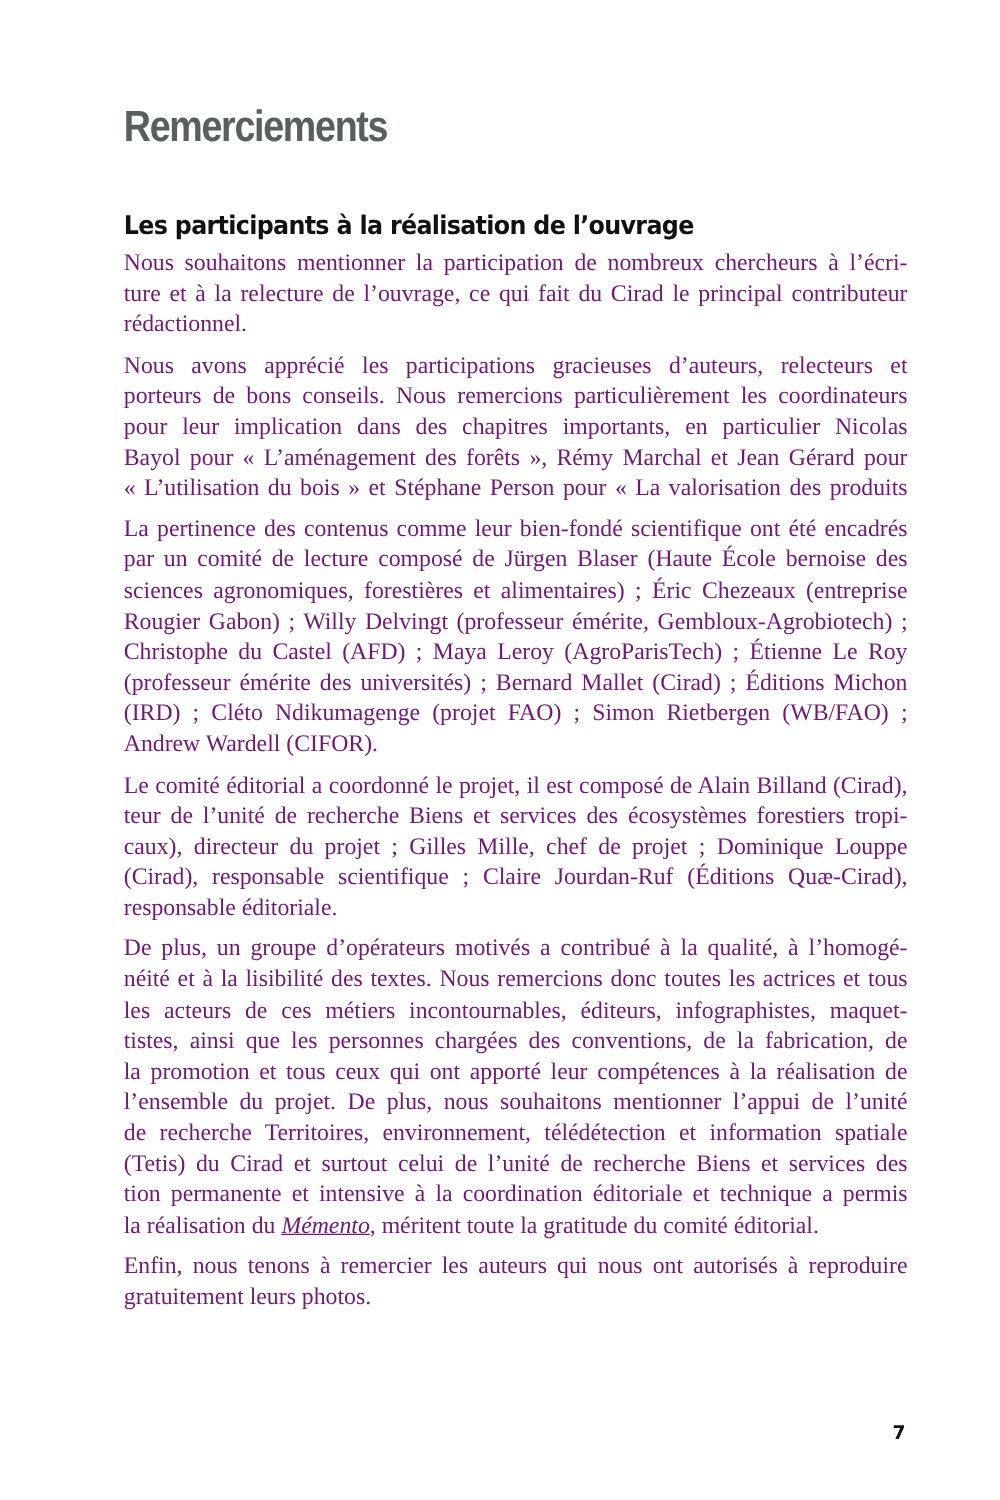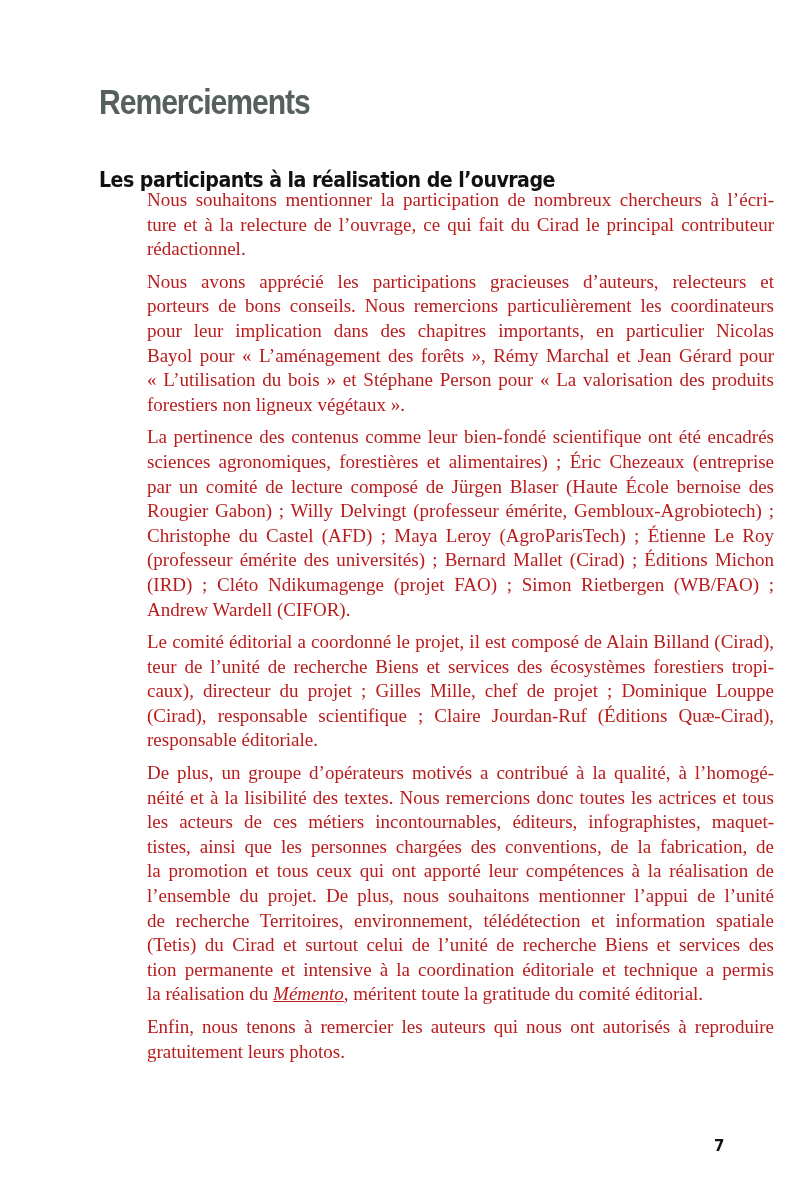--- a/index.html
+++ b/index.html
@@ -45,26 +45,25 @@
       line-height: 28px;
       color: #111111;
       letter-spacing: -0.6px;
       transform: scaleX(0.93);
       transform-origin: left top;
       white-space: nowrap;
     }
     .body {
       position: absolute;
       left: 99px;
-      top: 188px;
+      top: 199px;
       width: 627px;
       font-family: "Liberation Serif", serif;
       font-size: 19px;
-      color: #b91c1c;
-      margin-left: 48px;
+      color: #701a75;
     }
     .para {
       margin: 0 0 8px 0;
     }
     .line {
       display: block;
       height: 24.6px;
       line-height: 24.6px;
       text-align: justify;
       text-align-last: justify;
@@ -99,27 +98,26 @@
       <span class="line">ture et à la relecture de l’ouvrage, ce qui fait du Cirad le principal contributeur</span>
       <span class="line last">rédactionnel.</span>
     </p>
 
     <p class="para">
       <span class="line">Nous avons apprécié les participations gracieuses d’auteurs, relecteurs et</span>
       <span class="line">porteurs de bons conseils. Nous remercions particulièrement les coordinateurs</span>
       <span class="line">pour leur implication dans des chapitres importants, en particulier Nicolas</span>
       <span class="line">Bayol pour « L’aménagement des forêts », Rémy Marchal et Jean Gérard pour</span>
       <span class="line">« L’utilisation du bois » et Stéphane Person pour « La valorisation des produits</span>
-      <span class="line last">forestiers non ligneux végétaux ».</span>
     </p>
 
     <p class="para">
       <span class="line">La pertinence des contenus comme leur bien-fondé scientifique ont été encadrés</span>
+      <span class="line">par un comité de lecture composé de Jürgen Blaser (Haute École bernoise des</span>
       <span class="line">sciences agronomiques, forestières et alimentaires) ; Éric Chezeaux (entreprise</span>
-      <span class="line">par un comité de lecture composé de Jürgen Blaser (Haute École bernoise des</span>
       <span class="line">Rougier Gabon) ; Willy Delvingt (professeur émérite, Gembloux-Agrobiotech) ;</span>
       <span class="line">Christophe du Castel (AFD) ; Maya Leroy (AgroParisTech) ; Étienne Le Roy</span>
       <span class="line">(professeur émérite des universités) ; Bernard Mallet (Cirad) ; Éditions Michon</span>
       <span class="line">(IRD) ; Cléto Ndikumagenge (projet FAO) ; Simon Rietbergen (WB/FAO) ;</span>
       <span class="line last">Andrew Wardell (CIFOR).</span>
     </p>
 
     <p class="para">
       <span class="line">Le comité éditorial a coordonné le projet, il est composé de Alain Billand (Cirad),</span>
       <span class="line">teur de l’unité de recherche Biens et services des écosystèmes forestiers tropi-</span>

